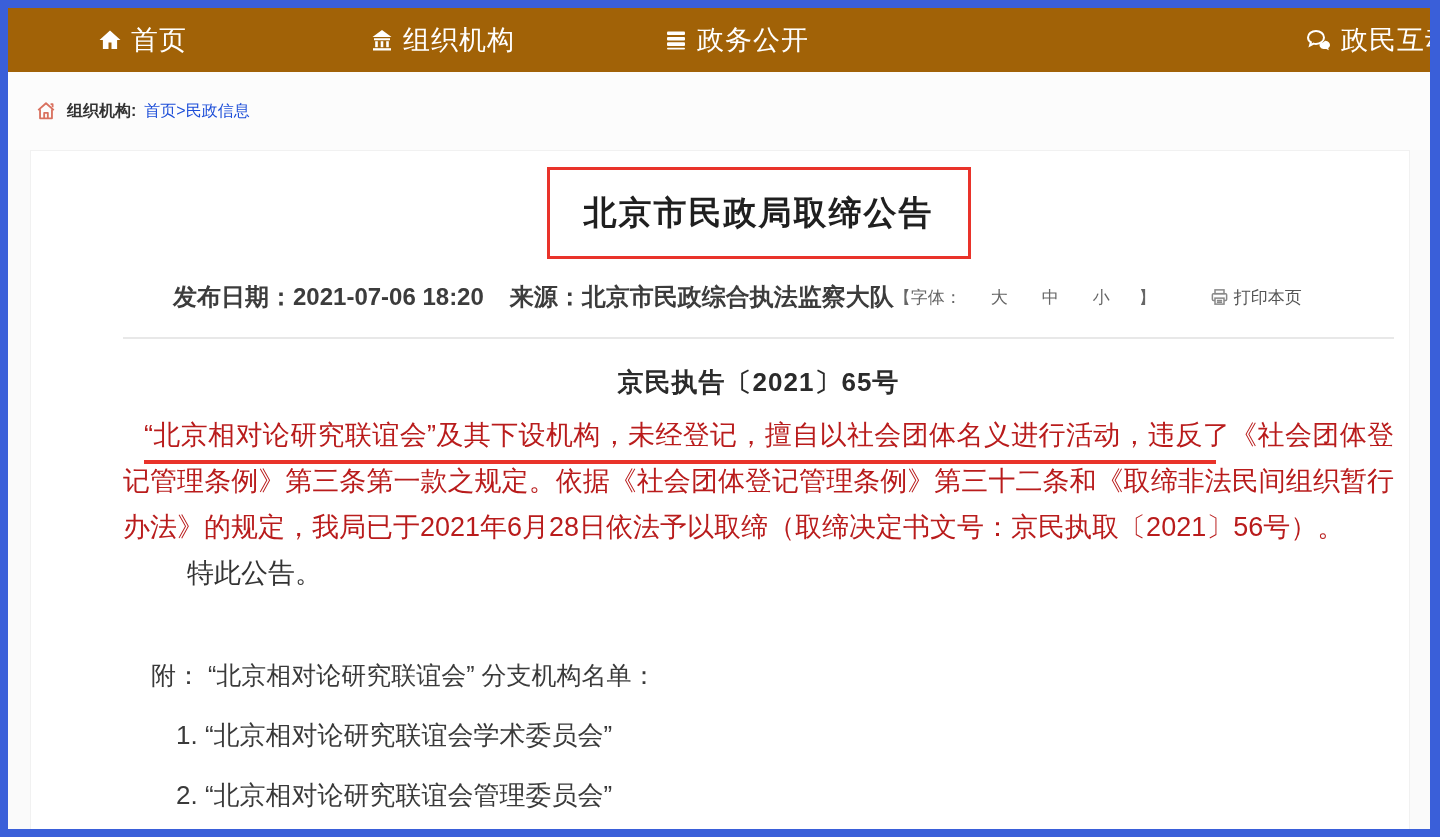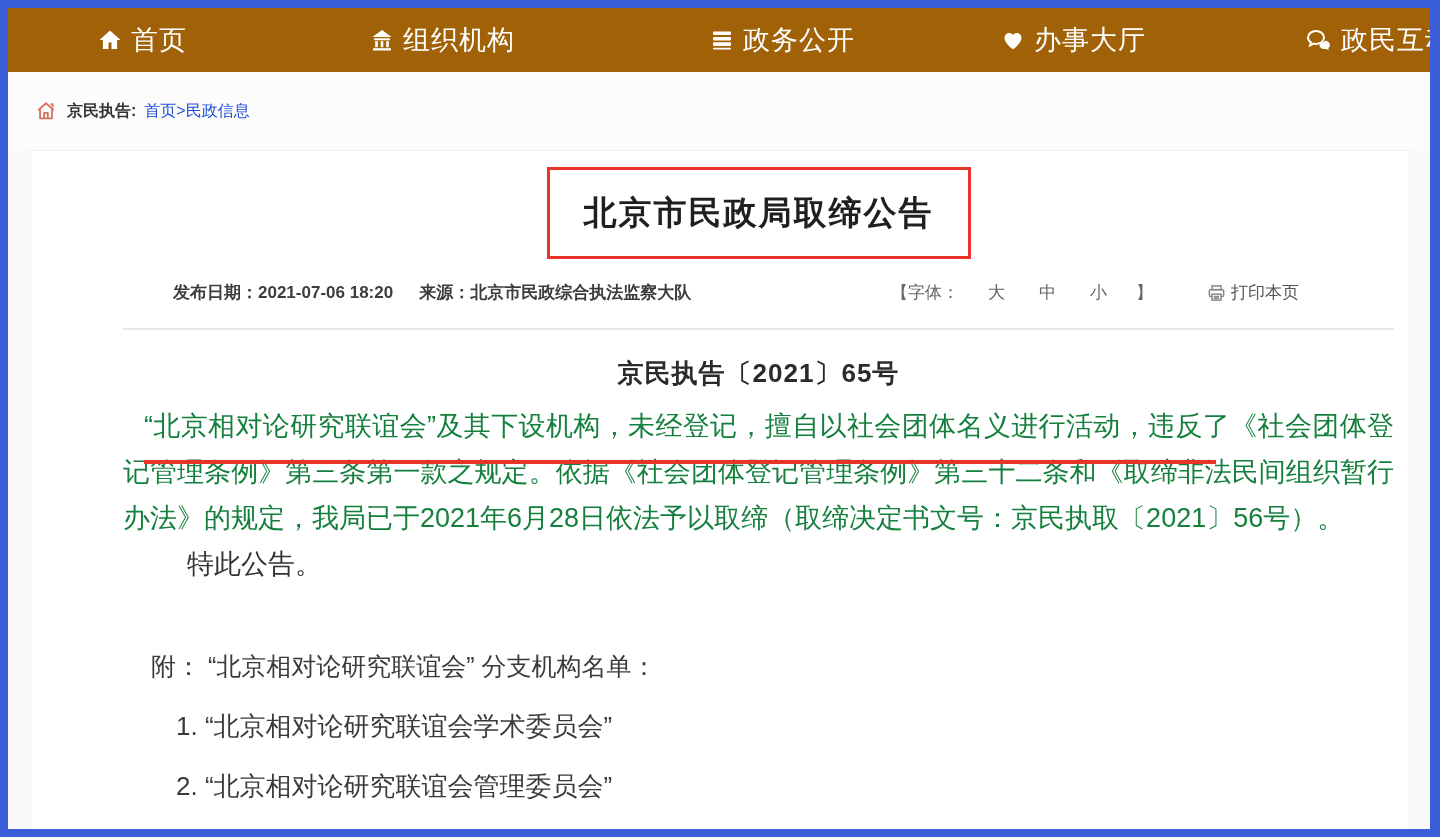--- a/index.html
+++ b/index.html
@@ -13,21 +13,21 @@
   }
 
   
   .topnav{ position:relative; height:64px; background:#a16207; }
   .nav-item{
     position:absolute; top:50%; transform:translateY(-50%);
     display:flex; align-items:center; gap:9px;
     color:#fff; font-size:27px; letter-spacing:1px; cursor:pointer; white-space:nowrap;
   }
   .nav-item svg{ display:block; }
-  .nav-1{ left:90px; } .nav-2{ left:362px; } .nav-3{ left:702px; }
+  .nav-1{ left:90px; } .nav-2{ left:362px; } .nav-3{ left:656px; }
   .nav-4{ left:993px; } .nav-5{ left:1298px; }
 
   
   .crumb-bar{
     height:78px; display:flex; align-items:center;
     padding-left:27px; background:#fcfcfc;
   }
   .crumb-bar svg{ display:block; }
   .crumb-label{ font-size:16px; font-weight:bold; color:#333; margin-left:10px; }
   .crumb-path{ font-size:16px; color:#1d4ed8; margin-left:8px; cursor:pointer; }
@@ -46,36 +46,36 @@
     display:flex; align-items:center;
   }
   .page-title{
     font-size:33px; font-weight:bold; color:#1f1f1f; letter-spacing:2px; white-space:nowrap;
   }
 
   .meta-row{
     margin-top:22px; display:flex; justify-content:space-between; align-items:center;
     white-space:nowrap;
   }
-  .meta-left{ margin-left:50px; font-size:17px; font-weight:bold; color:#3c3c3c; }
+  .meta-left{ margin-left:50px; font-size:24px; font-weight:bold; color:#3c3c3c; }
   .meta-left .src-label{ margin-left:26px; }
   .meta-right{ margin-right:95px; display:flex; align-items:center; font-size:17px; color:#666;gap:24px; }
   .font-opt{ margin:0 5px; cursor:pointer; }
   .print-link{ display:flex; align-items:center; gap:5px; margin-left:30px; color:#555; cursor:pointer;justify-content:space-between; }
   .print-link svg{ display:block; }
 
   .divider{ margin-top:24px; border:none; border-top:2px solid #e8e8e8; width:100%; }
 
   .doc-number{
     margin-top:26px; text-align:center;
     font-size:26px; font-weight:bold; color:#2b2b2b; letter-spacing:1px;
   }
 
   .body-para{
-    margin-top:12px; font-size:27px; line-height:46px; color:#15803d;
+    margin-top:12px; font-size:27px; line-height:46px; color:#b91c1c;
     text-align:justify; text-indent:21px;
   }
   .closing{ font-size:27px; line-height:46px; color:#333; margin-left:64px; }
 
   .attach-line{ margin-top:56px; margin-left:28px; font-size:25px; line-height:46px; color:#3a3a3a; }
   .branch-item{ margin-top:14px; margin-left:53px; font-size:26px; line-height:46px; color:#3a3a3a; }
 
   .annotation-underline{
     position:absolute; left:113px; top:309px;
     width:1072px; height:4px; background:#e9332a;
@@ -111,49 +111,41 @@
       <span>
         <svg width="24" height="24" viewBox="0 0 24 24" fill="#fff">
             <rect x="3" y="3.5" width="18" height="3.6" rx="1"></rect>
             <rect x="3" y="8.9" width="18" height="3.6" rx="1"></rect>
             <rect x="3" y="14.3" width="18" height="3.6" rx="1"></rect>
             <rect x="3" y="19.7" width="18" height="1.8" rx="0.9"></rect>
           </svg>
       </span>
       <span>政务公开</span>
     </div>
-    <div class="nav-item nav-4">
-      <span>
-        <svg width="24" height="24" viewBox="0 0 24 24" fill="#fff">
-            <path d="M12 21.3S3.5 15.7 3.5 9.8c0-2.8 2.2-4.9 4.8-4.9 1.6 0 3 .8 3.7 2.1.7-1.3 2.1-2.1 3.7-2.1 2.6 0 4.8 2.1 4.8 4.9 0 5.9-8.5 11.5-8.5 11.5z"></path>
-          </svg>
-      </span>
-      <span>办事大厅</span>
-    </div>
     <div class="nav-item nav-5">
       <span>
         <svg width="26" height="24" viewBox="0 0 26 24" fill="#fff">
             <path d="M10 3C5.6 3 2 5.9 2 9.4c0 2 1.1 3.7 2.9 4.9L4 17.5l3.6-1.9c.8.2 1.6.3 2.4.3 4.4 0 8-2.9 8-6.5S14.4 3 10 3z" fill="none" stroke="#fff" stroke-width="2"></path>
             <path d="M19.5 12.7c2.7.5 4.5 2.2 4.5 4.2 0 1.2-.7 2.3-1.8 3.1l.6 2.2-2.5-1.3c-.5.1-1 .2-1.6.2-2.9 0-5.2-1.9-5.2-4.2 0-.6.2-1.2.5-1.7 1.9-.3 3.7-1.2 5-2.5z"></path>
           </svg>
       </span>
       <span>政民互动</span>
     </div>
   </nav>
 
   <div class="crumb-bar">
     <span>
       <svg width="22" height="22" viewBox="0 0 24 24" fill="none" stroke="#d9715f" stroke-width="2" stroke-linejoin="round">
           <path d="M3.5 11 12 3.5 20.5 11"></path>
           <path d="M5.5 10v10h13V10"></path>
           <path d="M10 20v-6h4v6"></path>
           <path d="M17 4.5h2.2V8"></path>
         </svg>
     </span>
-    <span class="crumb-label">京民执告:</span>
+    <span class="crumb-label">组织机构:</span>
     <span class="crumb-path">首页&gt;民政信息</span>
   </div>
 
   <main class="card">
 
     <div class="title-row">
       <div class="annotation-box">
         <h1 class="page-title">北京市民政局取缔公告</h1>
       </div>
     </div>

